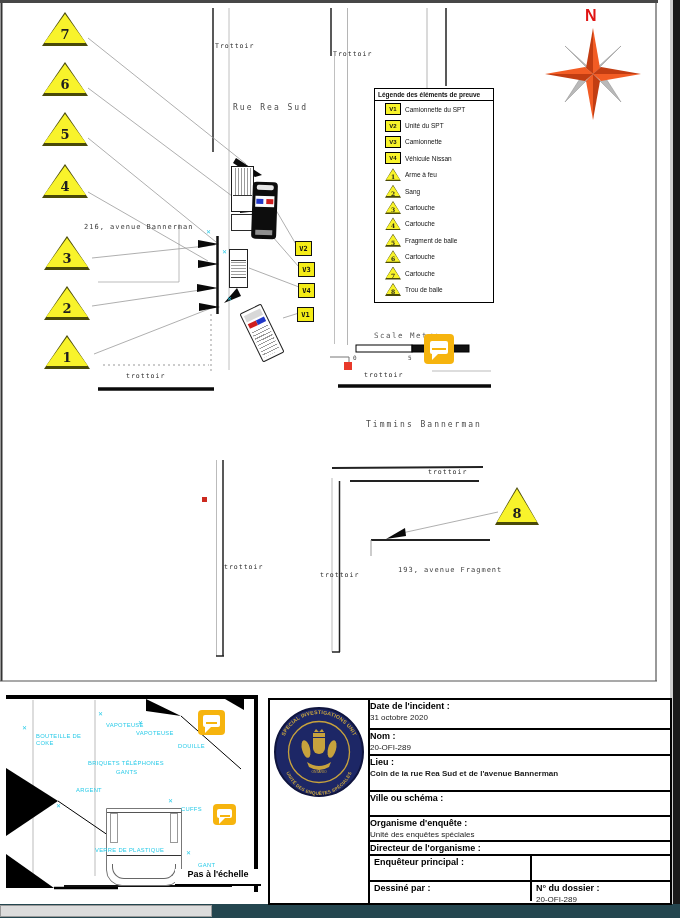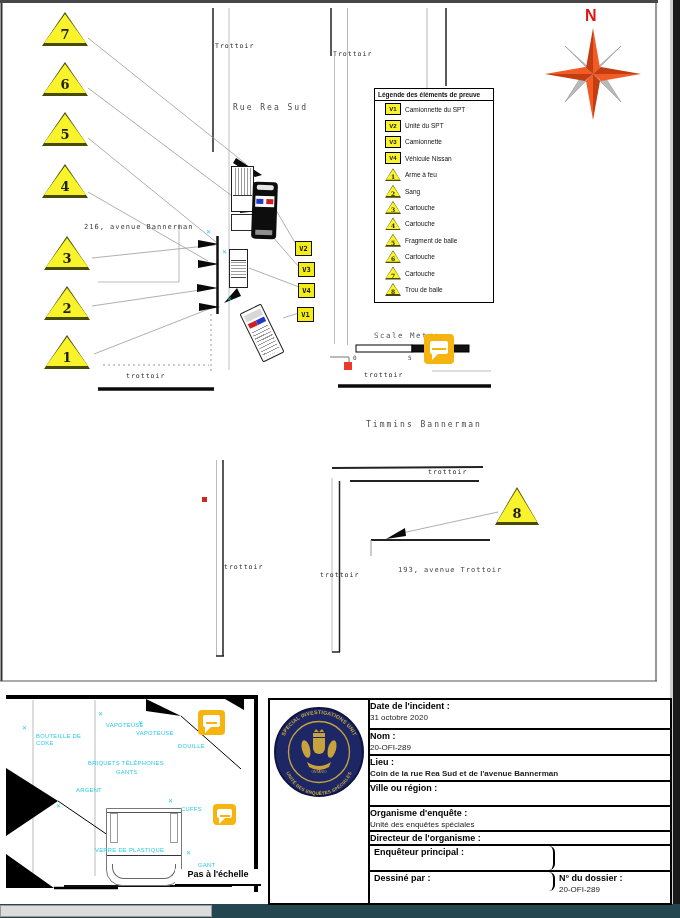--- a/index.html
+++ b/index.html
@@ -89,21 +89,21 @@
   .badge-cell{width:100px;border-right:2px solid #000;display:flex;justify-content:center;
               align-items:flex-start;padding-top:6px;box-sizing:border-box;}
   .rows-cell{flex:1;display:flex;flex-direction:column;}
   .trow{border-bottom:2px solid #000;box-sizing:border-box;padding:1px 0 0 0;}
   .trow:last-child{border-bottom:none;}
   .tlabel{font:bold 9px "Liberation Sans",sans-serif;color:#000;}
   .tvalue{font:8px "Liberation Sans",sans-serif;color:#1a1a1a;margin-top:2px;}
   .tvalue.bold{font-weight:bold;}
   .splitrow{display:flex;padding:0;}
   .splitrow .scol{padding:1px 0 0 4px;box-sizing:border-box;}
-  .scol.left{width:185px;border-right:2px solid #000;border-radius:6px;}
+  .scol.left{width:162px;border-right:2px solid #000;}
   .scol.right{flex:1;}
   
   .top-strip{position:absolute;left:0;top:0;width:658px;height:3px;background:#474747;}
   .right-light{position:absolute;left:670px;top:0;width:3px;height:918px;background:#cfcfcf;}
   .right-dark{position:absolute;left:673px;top:0;width:7px;height:918px;background:#1a1a1a;}
   .bottom-track{position:absolute;left:0;top:904px;width:680px;height:14px;background:#24464f;}
   .bottom-thumb{position:absolute;left:0;top:905px;width:212px;height:12px;background:#dcdcdc;
                 border:1px solid #999;box-sizing:border-box;cursor:pointer;}
   
   .scale-label{position:absolute;left:374px;top:331px;font:7.5px "DejaVu Sans Mono",monospace;
@@ -234,21 +234,21 @@
   <div class="cad sm" style="left:215px;top:42px">Trottoir</div>
   <div class="cad sm" style="left:333px;top:50px">Trottoir</div>
   <div class="cad big" style="left:233px;top:103px">Rue Rea Sud</div>
   <div class="cad med" style="left:84px;top:223px">216, avenue Bannerman</div>
   <div class="cad sm" style="left:126px;top:372px">trottoir</div>
   <div class="cad sm" style="left:364px;top:371px">trottoir</div>
   <div class="cad big" style="left:366px;top:420px">Timmins Bannerman</div>
   <div class="cad sm" style="left:428px;top:468px">trottoir</div>
   <div class="cad sm" style="left:224px;top:563px">trottoir</div>
   <div class="cad sm" style="left:320px;top:571px">trottoir</div>
-  <div class="cad med" style="left:398px;top:566px">193, avenue Trottoir</div>
+  <div class="cad med" style="left:398px;top:566px">193, avenue Fragment</div>
 
   <div class="scale-label">Scale Metre</div>
   <div class="tick" style="left:353px;top:354px">0</div>
   <div class="tick" style="left:408px;top:354px">5</div>
 
   <div class="marker" style="left:42px;top:12px;width:46px;height:34px">
     <div class="t-outer"></div>
       <div class="t-inner"></div>
       <div class="t-num">7</div>
   </div>
@@ -501,26 +501,26 @@
     </div>
     <div class="rows-cell">
       <div class="trow" style="height:30px">
         <div class="tlabel">Date de l'incident :</div>
         <div class="tvalue">31 octobre 2020</div>
       </div>
       <div class="trow" style="height:26px">
         <div class="tlabel">Nom :</div>
         <div class="tvalue">20-OFI-289</div>
       </div>
-      <div class="trow" style="height:26px">
+      <div class="trow" style="height:36px">
         <div class="tlabel">Lieu :</div>
         <div class="tvalue bold">Coin de la rue Rea Sud et de l'avenue Bannerman</div>
       </div>
       <div class="trow" style="height:25px">
-        <div class="tlabel">Ville ou région :</div>
+        <div class="tlabel">Ville ou schéma :</div>
       </div>
       <div class="trow" style="height:25px">
         <div class="tlabel">Organisme d'enquête :</div>
         <div class="tvalue">Unité des enquêtes spéciales</div>
       </div>
       <div class="trow" style="height:14px">
         <div class="tlabel">Directeur de l'organisme :</div>
         <div class="tvalue"></div>
       </div>
       <div class="trow splitrow" style="height:26px">

